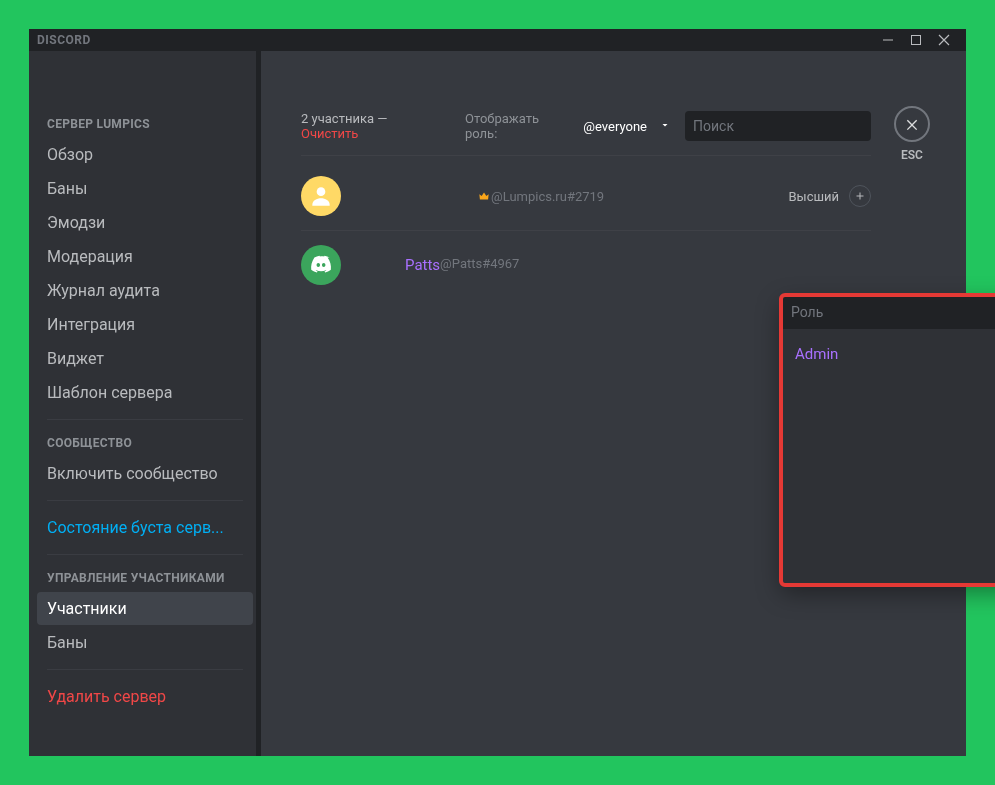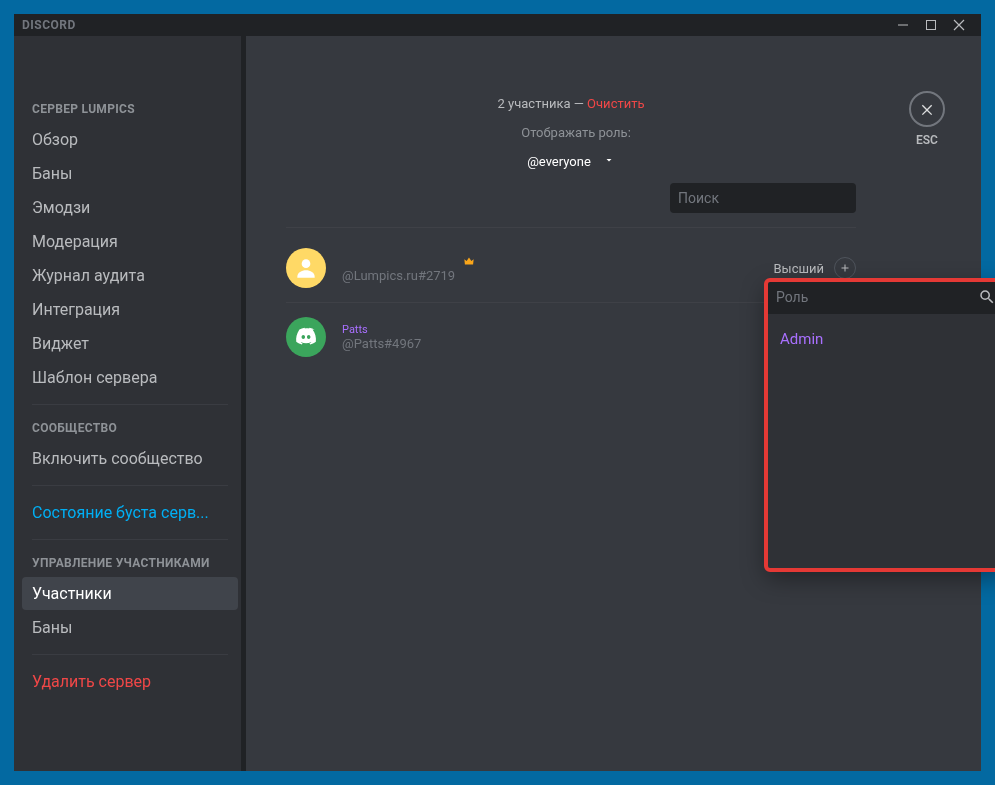--- a/index.html
+++ b/index.html
@@ -1,18 +1,18 @@
 <!DOCTYPE html>
 <html><head>
 <meta charset="utf-8">
 <style>
 * { margin: 0; padding: 0; box-sizing: border-box; font-family: -apple-system, BlinkMacSystemFont, "Segoe UI", Roboto, Helvetica, Arial, sans-serif; }
 html, body { width: 995px; height: 785px; overflow: hidden; background: #202225; }
 
-.outer { width: 995px; height: 785px; background: #0369a1; padding: 14px; }
+.outer { width: 995px; height: 785px; background: #22c55e; padding: 29px; }
 .window { width: 100%; height: 100%; background: #202225; display: flex; flex-direction: column; }
 
 .titlebar { height: 22px; display: flex; align-items: center; padding: 0 8px; background: #202225; color: #72767d; font-size: 12px; font-weight: 700; letter-spacing: 0.5px; }
 .titlebar .wordmark { flex: 0 0 auto; }
 .titlebar .spacer { flex: 1; }
 .titlebar .ctl { width: 28px; height: 22px; display: flex; align-items: center; justify-content: center; color: #b9bbbe; }
 .titlebar .ctl svg { width: 12px; height: 12px; }
 
 .body { flex: 1; display: flex; min-height: 0; }
 
@@ -48,23 +48,23 @@
 .search-box .search-ic { width: 18px; height: 18px; color: #b9bbbe; }
 
 .divider { height: 1px; background: #3f4147; margin: 0 0 6px 0; width: 570px; }
 
 .member-row { display: flex; align-items: center; padding: 14px 0; width: 570px; position: relative; }
 .member-row + .member-row { border-top: 1px solid #3f4147; }
 .avatar { width: 40px; height: 40px; border-radius: 50%; flex: 0 0 auto; margin-right: 16px; background: #5865f2; display: flex; align-items: center; justify-content: center; overflow: hidden; }
 .avatar.yellow { background: #ffd966; }
 .avatar.green { background: #3ba55c; }
 .avatar svg { width: 26px; height: 26px; color: #fff; }
-.name-col { display: flex; flex-direction: column; min-width: 120px; }
+.name-col { display: flex; flex-direction: row; min-width: 120px; }
 .name-top { display: flex; align-items: center; gap: 6px; }
-.member-name { font-size: 11px; color: #b9bbbe; }
+.member-name { font-size: 15px; color: #b9bbbe; margin-left: 48px; }
 .member-name.purple { color: #a970ff; }
 .crown { color: #faa61a; width: 14px; height: 14px; margin-left: 4px; display: inline-flex; }
 .member-tag { font-size: 13px; color: #72767d; }
 .roles-area { margin-left: auto; display: flex; align-items: center; gap: 10px; color: #b9bbbe; font-size: 13px; }
 .role-highest { color: #b9bbbe; font-size: 13px; }
 .add-circle { width: 22px; height: 22px; border: 1px solid #4f545c; border-radius: 50%; display: flex; align-items: center; justify-content: center; color: #b9bbbe; cursor: pointer; }
 .add-circle svg { width: 12px; height: 12px; }
 
 .popout { position: absolute; left: 520px; top: 244px; width: 240px; height: 290px; background: #2f3136; border-radius: 4px; box-shadow: 0 8px 24px rgba(0,0,0,0.4); outline: 4px solid #e53935; outline-offset: -2px; display: flex; flex-direction: column; overflow: hidden; }
 .popout-search { height: 34px; background: #202225; margin: 0; display: flex; align-items: center; padding: 0 10px; }
@@ -133,21 +133,21 @@
       <div class="esc">
         <div class="esc-circle">
           <svg viewBox="0 0 24 24">
                 <path d="M18.3 5.71L12 12.01l-6.3-6.3-1.41 1.41 6.3 6.3-6.3 6.3 1.41 1.41 6.3-6.3 6.3 6.3 1.41-1.41-6.3-6.3 6.3-6.3z"></path>
               </svg>
         </div>
         <div class="esc-label">ESC</div>
       </div>
 
 
-      <div class="filter-row" style="width:570px;flex-direction:column;">
+      <div class="filter-row" style="width:570px;">
         <span class="count">
           <span>2 участника</span>
           <span class="dash">—</span>
           <span class="clear">Очистить</span>
         </span>
         <span class="role-filter-label">Отображать роль:</span>
         <span class="role-filter-value">
           <span>@everyone</span>
           <svg viewBox="0 0 24 24">
                 <path d="M7 10l5 5 5-5z"></path>

